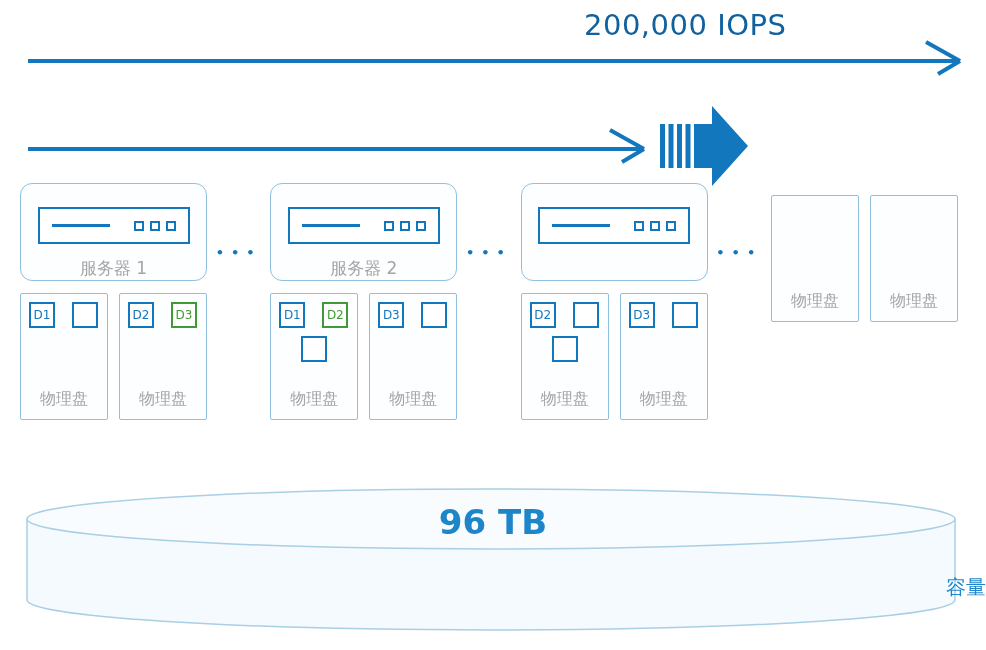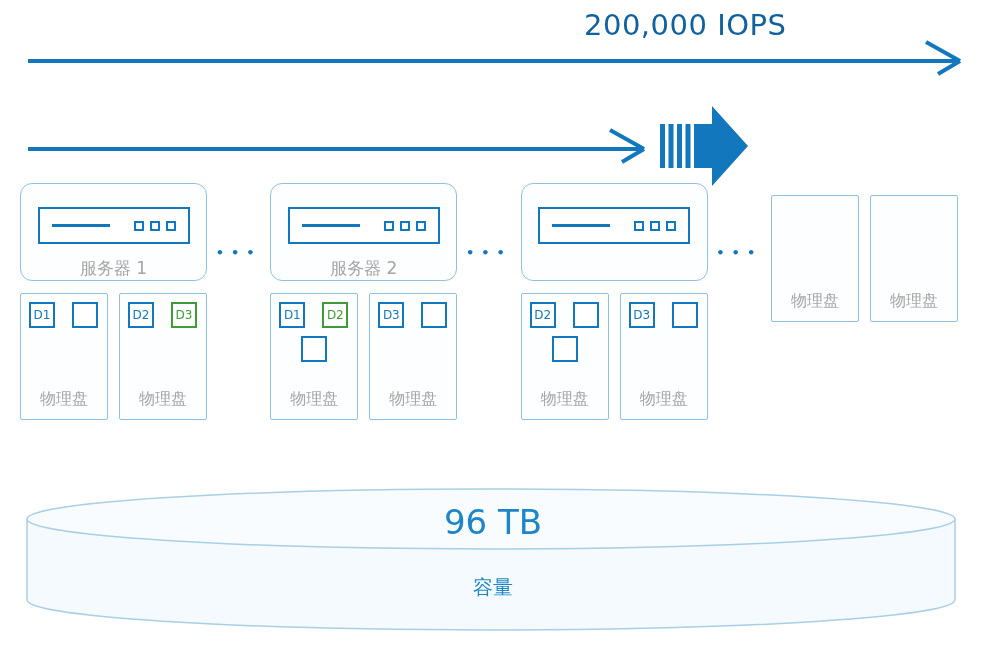--- a/index.html
+++ b/index.html
@@ -44,22 +44,22 @@
   .disk-row{margin-top:12px;display:flex;justify-content:space-between;}
   .disk-box{width:88px;height:127px;flex:0 0 88px;border:1px solid var(--box-border);background:var(--box-fill);
     border-radius:2px;position:relative;padding:8px;box-sizing:border-box;}
   .slot-row{display:flex;gap:17px;}
   .slot-row2{margin-top:8px;justify-content:center;}
   .slot{width:26px;height:26px;border:2px solid var(--primary-blue);box-sizing:border-box;background:#fff;
     display:flex;align-items:center;justify-content:center;font-size:12px;color:var(--primary-blue);}
   .slot.green{border-color:var(--green);color:var(--green);}
   .disk-label{position:absolute;bottom:9px;left:0;right:0;text-align:center;color:var(--gray-label);font-size:16px;}
 
-  .cap-value{position:absolute;left:0;right:0;top:502px;text-align:center;font-size:34px;font-weight:400;color:var(--capacity-blue);}
-  .cap-label{position:absolute;left:0;right:0;top:574px;text-align:center;font-size:20px;color:var(--capacity-blue);}
+  .cap-value{position:absolute;left:0;right:0;top:502px;text-align:center;font-size:34px;font-weight:700;color:var(--capacity-blue);}
+  .cap-label{position:absolute;left:0;right:0;top:574px;text-align:right;font-size:20px;color:var(--capacity-blue);}
 </style>
 </head>
 <body>
 
 <div class="canvas">
 
   <div class="iops-label top-label">200,000 IOPS</div>
   <svg class="top-arrow" width="940" height="40" viewBox="0 0 940 40">
     <line class="arrow-line" x1="0" y1="21" x2="930" y2="21"></line>
     <polyline class="arrow-head" points="898,2 932,21"></polyline>

